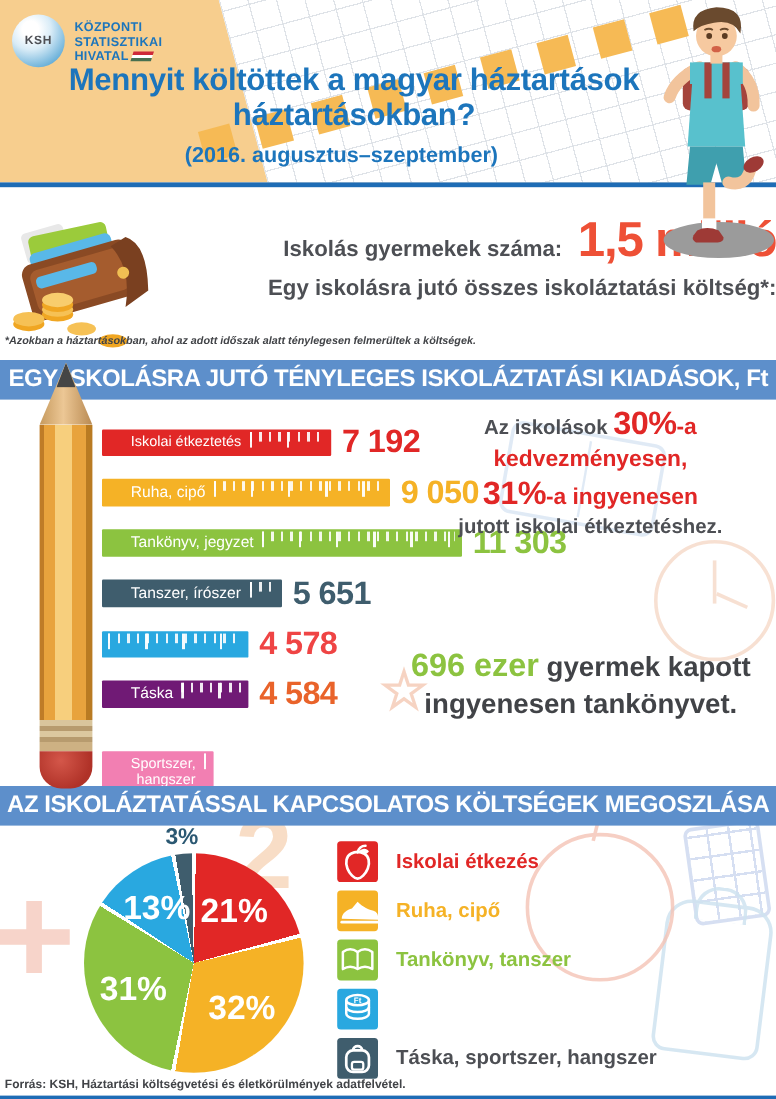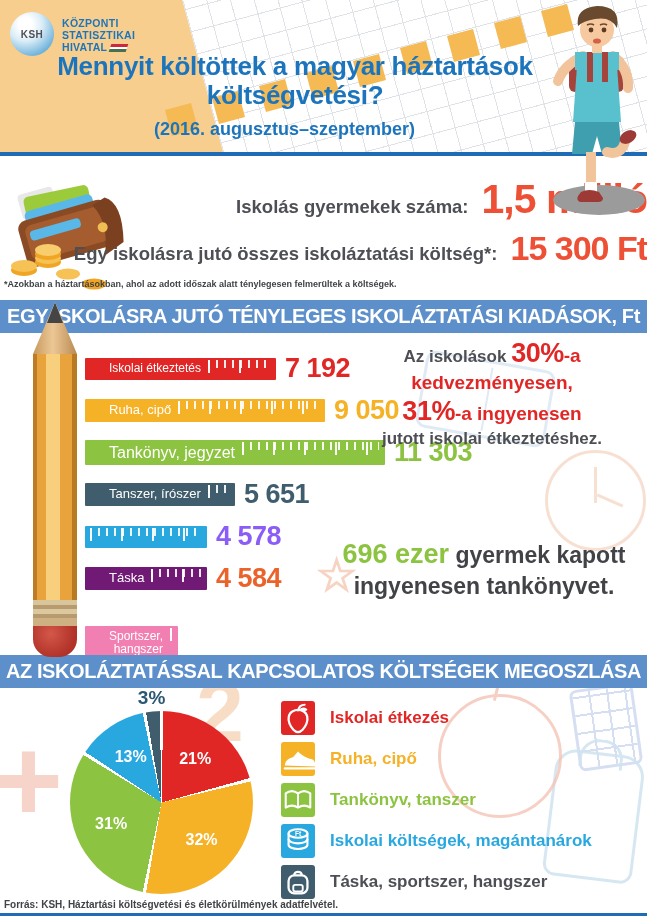--- a/index.html
+++ b/index.html
@@ -27,21 +27,21 @@
   .boy{position:absolute;right:0;top:4px;width:102px;height:212px;z-index:4;}
   
   .wallet{position:absolute;left:2px;top:166px;width:136px;height:126px;z-index:2;}
   .kf-row{position:absolute;left:0;width:647px;display:flex;justify-content:flex-end;align-items:baseline;gap:13px;z-index:2;}
   .kf-row1{top:176px;padding-right:118px;}
   .kf-row2{top:229px;padding-right:6px;}
   .kf-label{font-size:18.5px;font-weight:bold;color:#4d4f54;white-space:nowrap;}
   .kf-value{font-weight:bold;color:#ee5036;white-space:nowrap;letter-spacing:-1px;}
   .kf-row1 .kf-value{font-size:41px;}
   .kf-row2 .kf-value{font-size:34px;}
-  .footnote{position:absolute;left:4px;top:279px;font-size:9px;font-weight:bold;color:#414347;z-index:2;}
+  .footnote{position:absolute;left:4px;top:279px;font-size:9px;font-weight:bold;color:#414347;z-index:2;font-style:italic;}
   
   .banner{position:absolute;left:0;width:647px;height:33px;background:#5d8fcb;color:#fff;
     font-size:20px;font-weight:bold;text-align:center;line-height:33px;letter-spacing:-.4px;z-index:3;}
   .banner1{top:300px;}
   .banner2{top:655px;}
   
   .pencil{position:absolute;left:33px;top:302px;width:44px;z-index:4;}
   .p-tip{position:relative;width:44px;height:52px;
     background:linear-gradient(90deg,#c69a5e,#ecc795 45%,#b98a52);
     clip-path:polygon(50% 0,100% 100%,0 100%);}
@@ -65,21 +65,21 @@
   .bar-value{margin-left:9px;font-size:27px;font-weight:bold;white-space:nowrap;letter-spacing:-.5px;}
   .note1{position:absolute;right:5px;top:337px;width:300px;text-align:center;z-index:2;line-height:1.25;}
   .n1-dark{color:#4d4f54;font-size:17px;font-weight:bold;}
   .n1-red{color:#e12726;font-size:19px;font-weight:bold;}
   .n1-big{color:#e12726;font-size:27px;font-weight:bold;letter-spacing:-.5px;}
   .note2{position:absolute;left:333px;top:538px;width:302px;text-align:center;z-index:2;line-height:1.25;}
   .n2-green{color:#8cc340;font-size:27px;font-weight:bold;}
   .n2-dark{color:#414347;font-size:23px;font-weight:bold;}
   
   .pie{position:absolute;left:70px;top:711px;width:183px;height:183px;border-radius:50%;z-index:2;}
-  .pie-label{position:absolute;transform:translate(-50%,-50%);color:#fff;font-size:16px;font-weight:bold;white-space:nowrap;}
+  .pie-label{position:absolute;transform:translate(-50%,-50%);color:#fff;font-size:28px;font-weight:bold;white-space:nowrap;}
   .pie-label.outside{color:#2b5872;font-size:19px;}
   .legend{position:absolute;left:281px;top:701px;display:flex;flex-direction:column;gap:7px;z-index:2;}
   .legend-row{display:flex;align-items:center;gap:15px;}
   .legend-icon{width:34px;height:34px;border-radius:3px;flex:0 0 34px;}
   .legend-icon svg{width:34px;height:34px;display:block;}
   .legend-label{font-size:17px;font-weight:bold;}
   .source{position:absolute;left:4px;bottom:6px;font-size:10px;font-weight:bold;color:#414347;z-index:3;}
   .bottom-rule{position:absolute;left:0;bottom:0;width:647px;height:3px;background:#1e6cb5;z-index:3;}
   
   .doodle{position:absolute;z-index:0;pointer-events:none;}
@@ -125,21 +125,21 @@
   <div class="logo">
     <div class="logo-ball">KSH</div>
     <div class="logo-org">
       <div>KÖZPONTI</div>
       <div>STATISZTIKAI</div>
       <div><span>HIVATAL</span><span class="flag"></span></div>
     </div>
   </div>
   <div class="title">
     <span>Mennyit költöttek a magyar háztartások</span><br>
-    <span>költségvetési?</span>
+    <span>háztartásokban?</span>
   </div>
   <div class="subtitle">(2016. augusztus–szeptember)</div>
   <div class="header-rule"></div>
 
   <svg class="boy" viewBox="0 0 102 212">
     <ellipse cx="54" cy="196" rx="46" ry="15" fill="#9b9b9b"></ellipse>
     <rect x="24" y="52" width="13" height="36" rx="6" fill="#a4443c"></rect>
     <rect x="66" y="52" width="13" height="36" rx="6" fill="#a4443c"></rect>
     <path d="M38 52 Q18 62 13 77" fill="none" stroke="#f2c49c" stroke-width="10" stroke-linecap="round"></path>
     <path d="M68 52 Q84 64 83 84" fill="none" stroke="#f2c49c" stroke-width="10" stroke-linecap="round"></path>
@@ -186,21 +186,20 @@
       <ellipse cx="92" cy="118" rx="12" ry="5.5" fill="#f0a622"></ellipse>
     </g>
   </svg>
 
   <div class="kf-row kf-row1">
     <span class="kf-label">Iskolás gyermekek száma:</span>
     <span class="kf-value">1,5 millió</span>
   </div>
   <div class="kf-row kf-row2">
     <span class="kf-label">Egy iskolásra jutó összes iskoláztatási költség*:</span>
-    <span class="kf-value">15 300 Ft</span>
   </div>
   <div class="footnote">*Azokban a háztartásokban, ahol az adott időszak alatt ténylegesen felmerültek a költségek.</div>
 
   <div class="banner banner1">EGY ISKOLÁSRA JUTÓ TÉNYLEGES ISKOLÁZTATÁSI KIADÁSOK, Ft</div>
 
   <div class="pencil">
     <div class="p-tip">
         <div class="p-lead"></div>
       </div>
     <div class="p-body"></div>
@@ -218,37 +217,37 @@
       </div>
       <div class="bar-row">
         <div class="bar" style="background: rgb(245, 178, 38); width: 240px;">
           <span class="label">Ruha, cipő</span>
           <div class="ticks"></div>
         </div>
         <span class="bar-value" style="color: rgb(245, 178, 38);">9 050</span>
       </div>
       <div class="bar-row">
         <div class="bar" style="background: rgb(140, 195, 64); width: 300px;">
-          <span class="label" style="font-size: 16px;">Tankönyv, jegyzet</span>
+          <span class="label" style="font-size: 13px;">Tankönyv, jegyzet</span>
           <div class="ticks"></div>
         </div>
         <span class="bar-value" style="color: rgb(140, 195, 64);">11 303</span>
       </div>
       <div class="bar-row">
         <div class="bar" style="background: rgb(63, 93, 109); width: 150px;">
           <span class="label">Tanszer, írószer</span>
           <div class="ticks"></div>
         </div>
         <span class="bar-value" style="color: rgb(63, 93, 109);">5 651</span>
       </div>
       <div class="bar-row">
         <div class="bar" style="background: rgb(41, 168, 224); width: 122px;">
           <div class="ticks"></div>
         </div>
-        <span class="bar-value" style="color: #8b5cf6;">4 578</span>
+        <span class="bar-value" style="color: #ef4444;">4 578</span>
       </div>
       <div class="bar-row">
         <div class="bar" style="background: #701a75; width: 122px;">
           <span class="label">Táska</span>
           <div class="ticks"></div>
         </div>
         <span class="bar-value" style="color: rgb(233, 99, 42);">4 584</span>
       </div>
       <div class="bar-row">
         <div class="bar" style="background: rgb(242, 127, 178); width: 93px;">
@@ -315,21 +314,20 @@
       </div>
       <div class="legend-row">
         <div class="legend-icon" style="background: rgb(41, 168, 224);">
           <svg viewBox="0 0 36 36">
             <ellipse cx="18" cy="10" rx="10" ry="4.5" fill="none" stroke="#fff" stroke-width="2.2"></ellipse>
             <path d="M8 10v6c0 2.5 4.5 4.5 10 4.5S28 18.5 28 16v-6" fill="none" stroke="#fff" stroke-width="2.2"></path>
             <path d="M8 16v6c0 2.5 4.5 4.5 10 4.5S28 24.5 28 22v-6" fill="none" stroke="#fff" stroke-width="2.2"></path>
             <text x="18" y="12.5" text-anchor="middle" font-size="7" font-weight="bold" fill="#fff">Ft</text>
           </svg>
         </div>
-        <span class="legend-label" style="color: rgb(41, 168, 224);">Iskolai költségek, magántanárok</span>
       </div>
       <div class="legend-row">
         <div class="legend-icon" style="background: rgb(63, 93, 109);">
           <svg viewBox="0 0 36 36">
             <rect x="8" y="11" width="20" height="19" rx="6" fill="none" stroke="#fff" stroke-width="2.4"></rect>
             <path d="M14 11c0-5 8-5 8 0" fill="none" stroke="#fff" stroke-width="2.4"></path>
             <rect x="13" y="21" width="10" height="7" rx="2" fill="none" stroke="#fff" stroke-width="2"></rect>
           </svg>
         </div>
         <span class="legend-label" style="color: rgb(77, 79, 84);">Táska, sportszer, hangszer</span>

